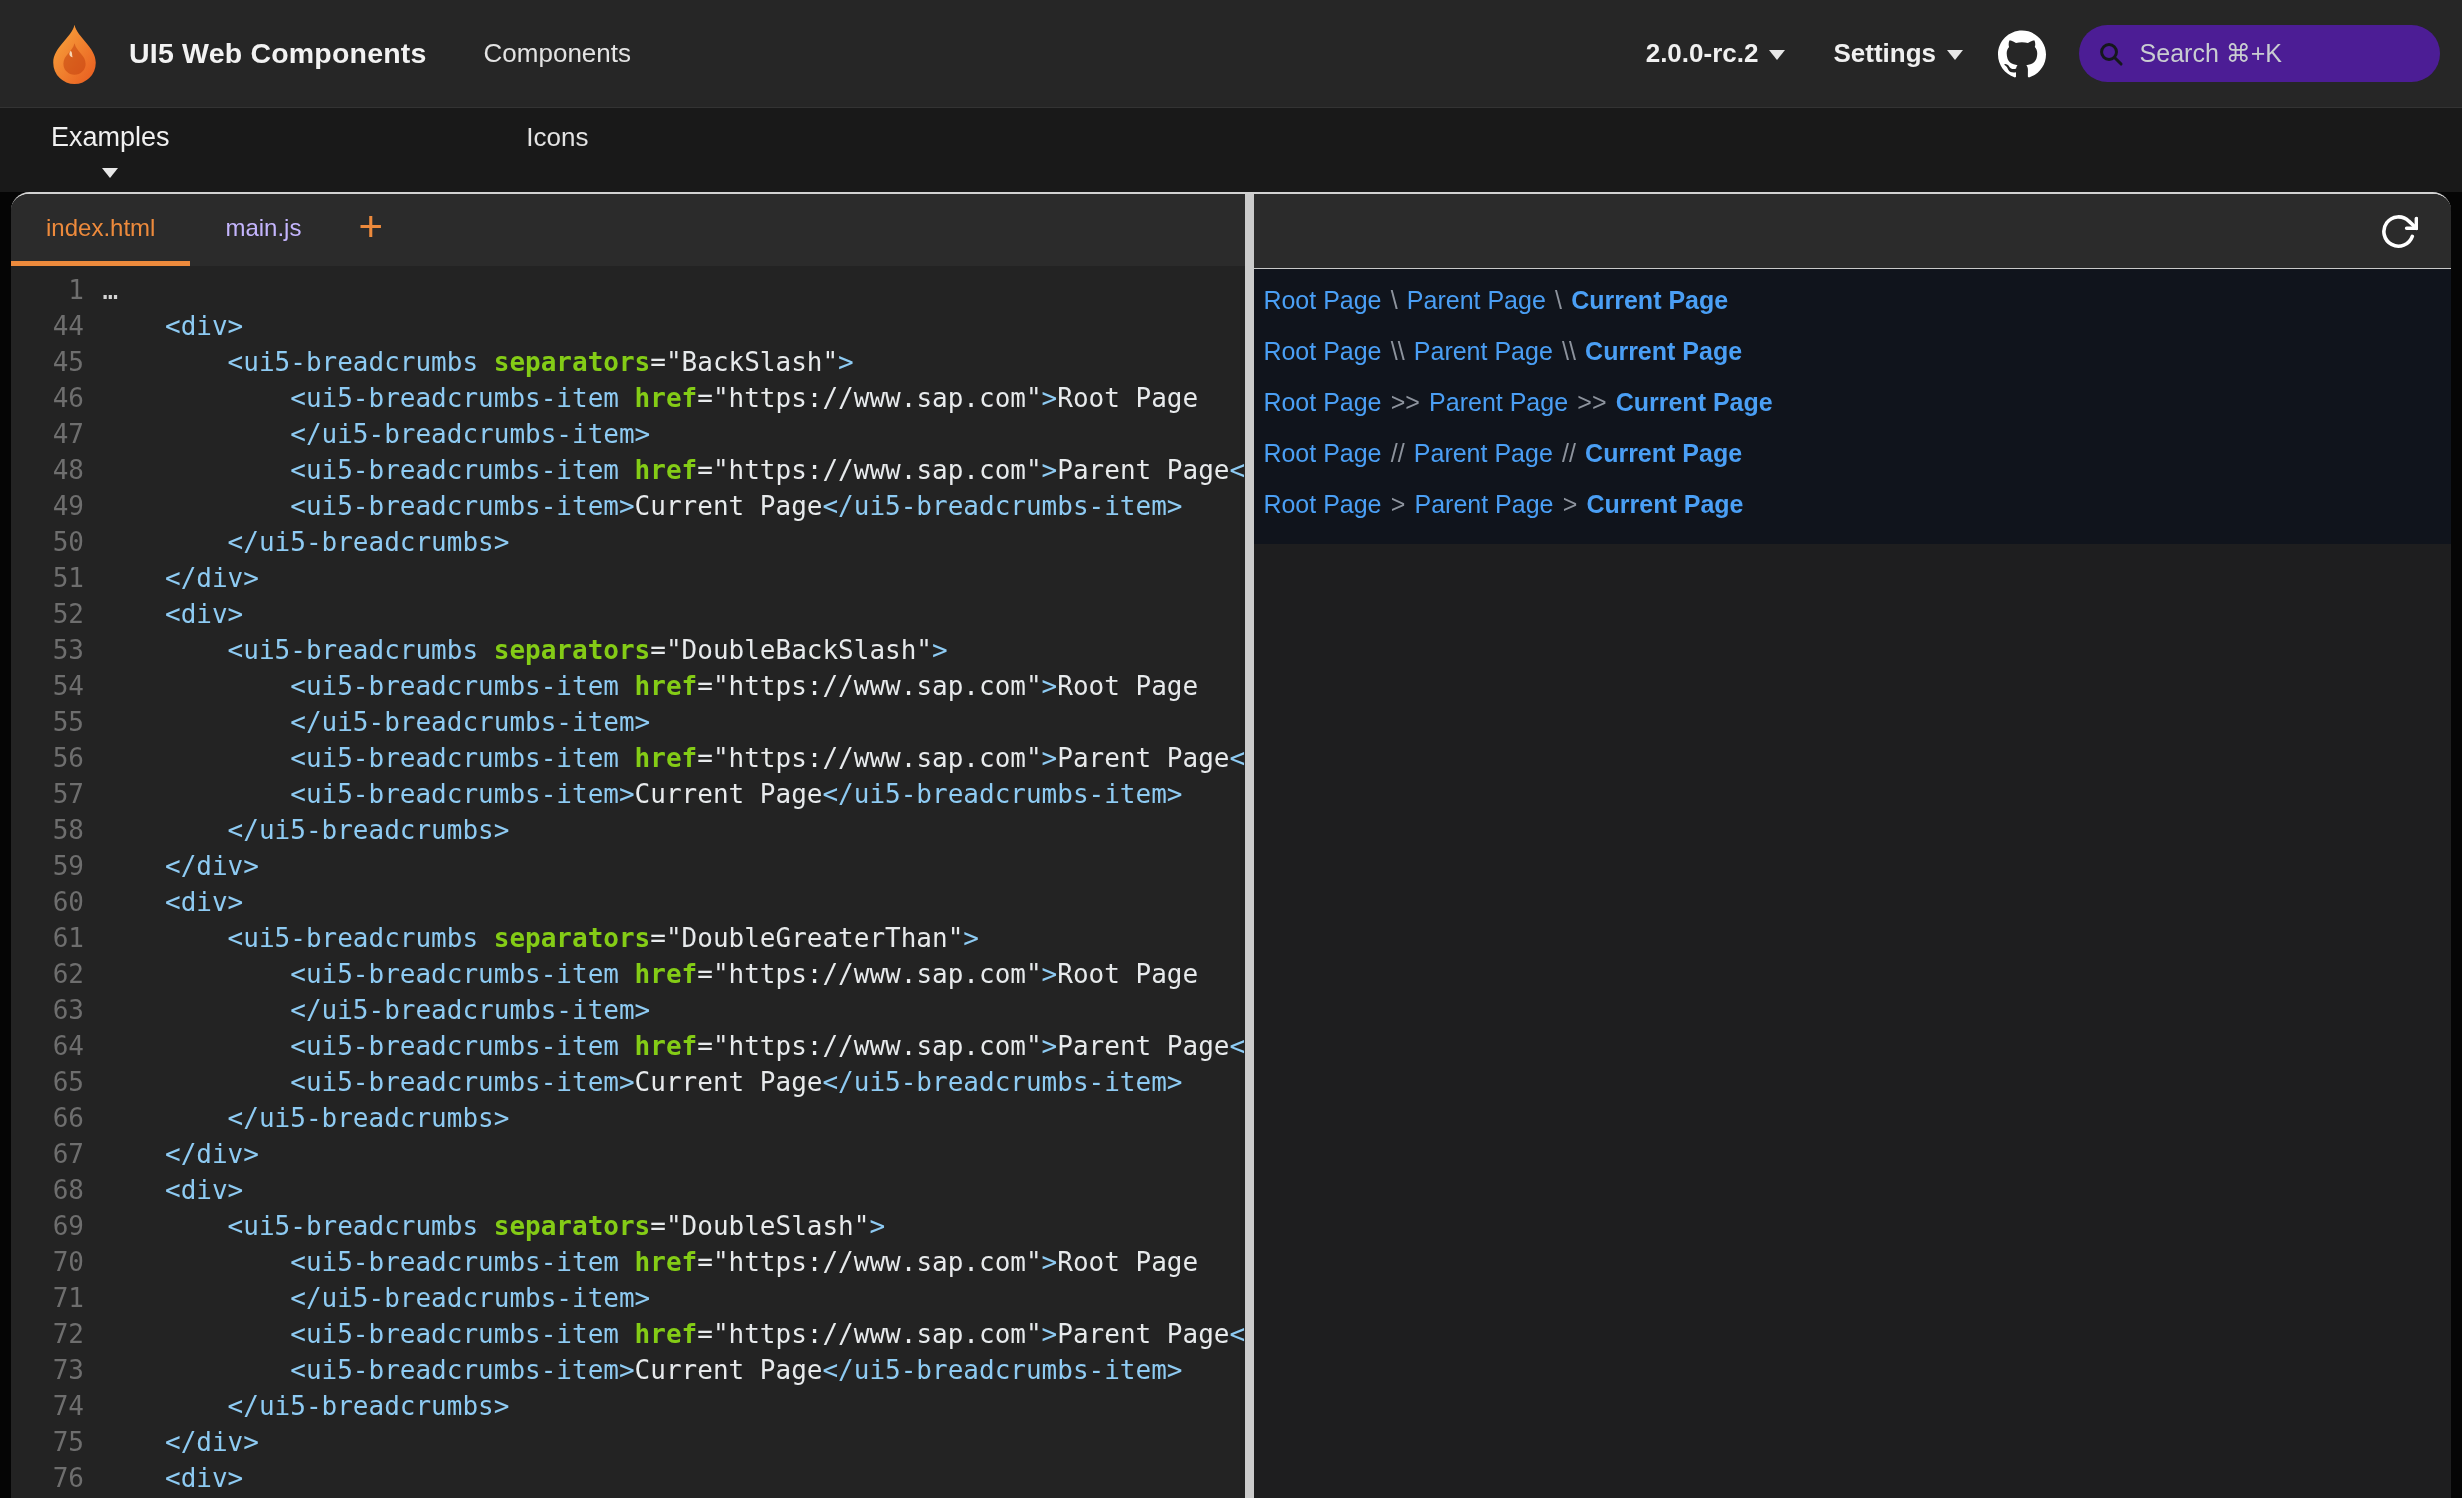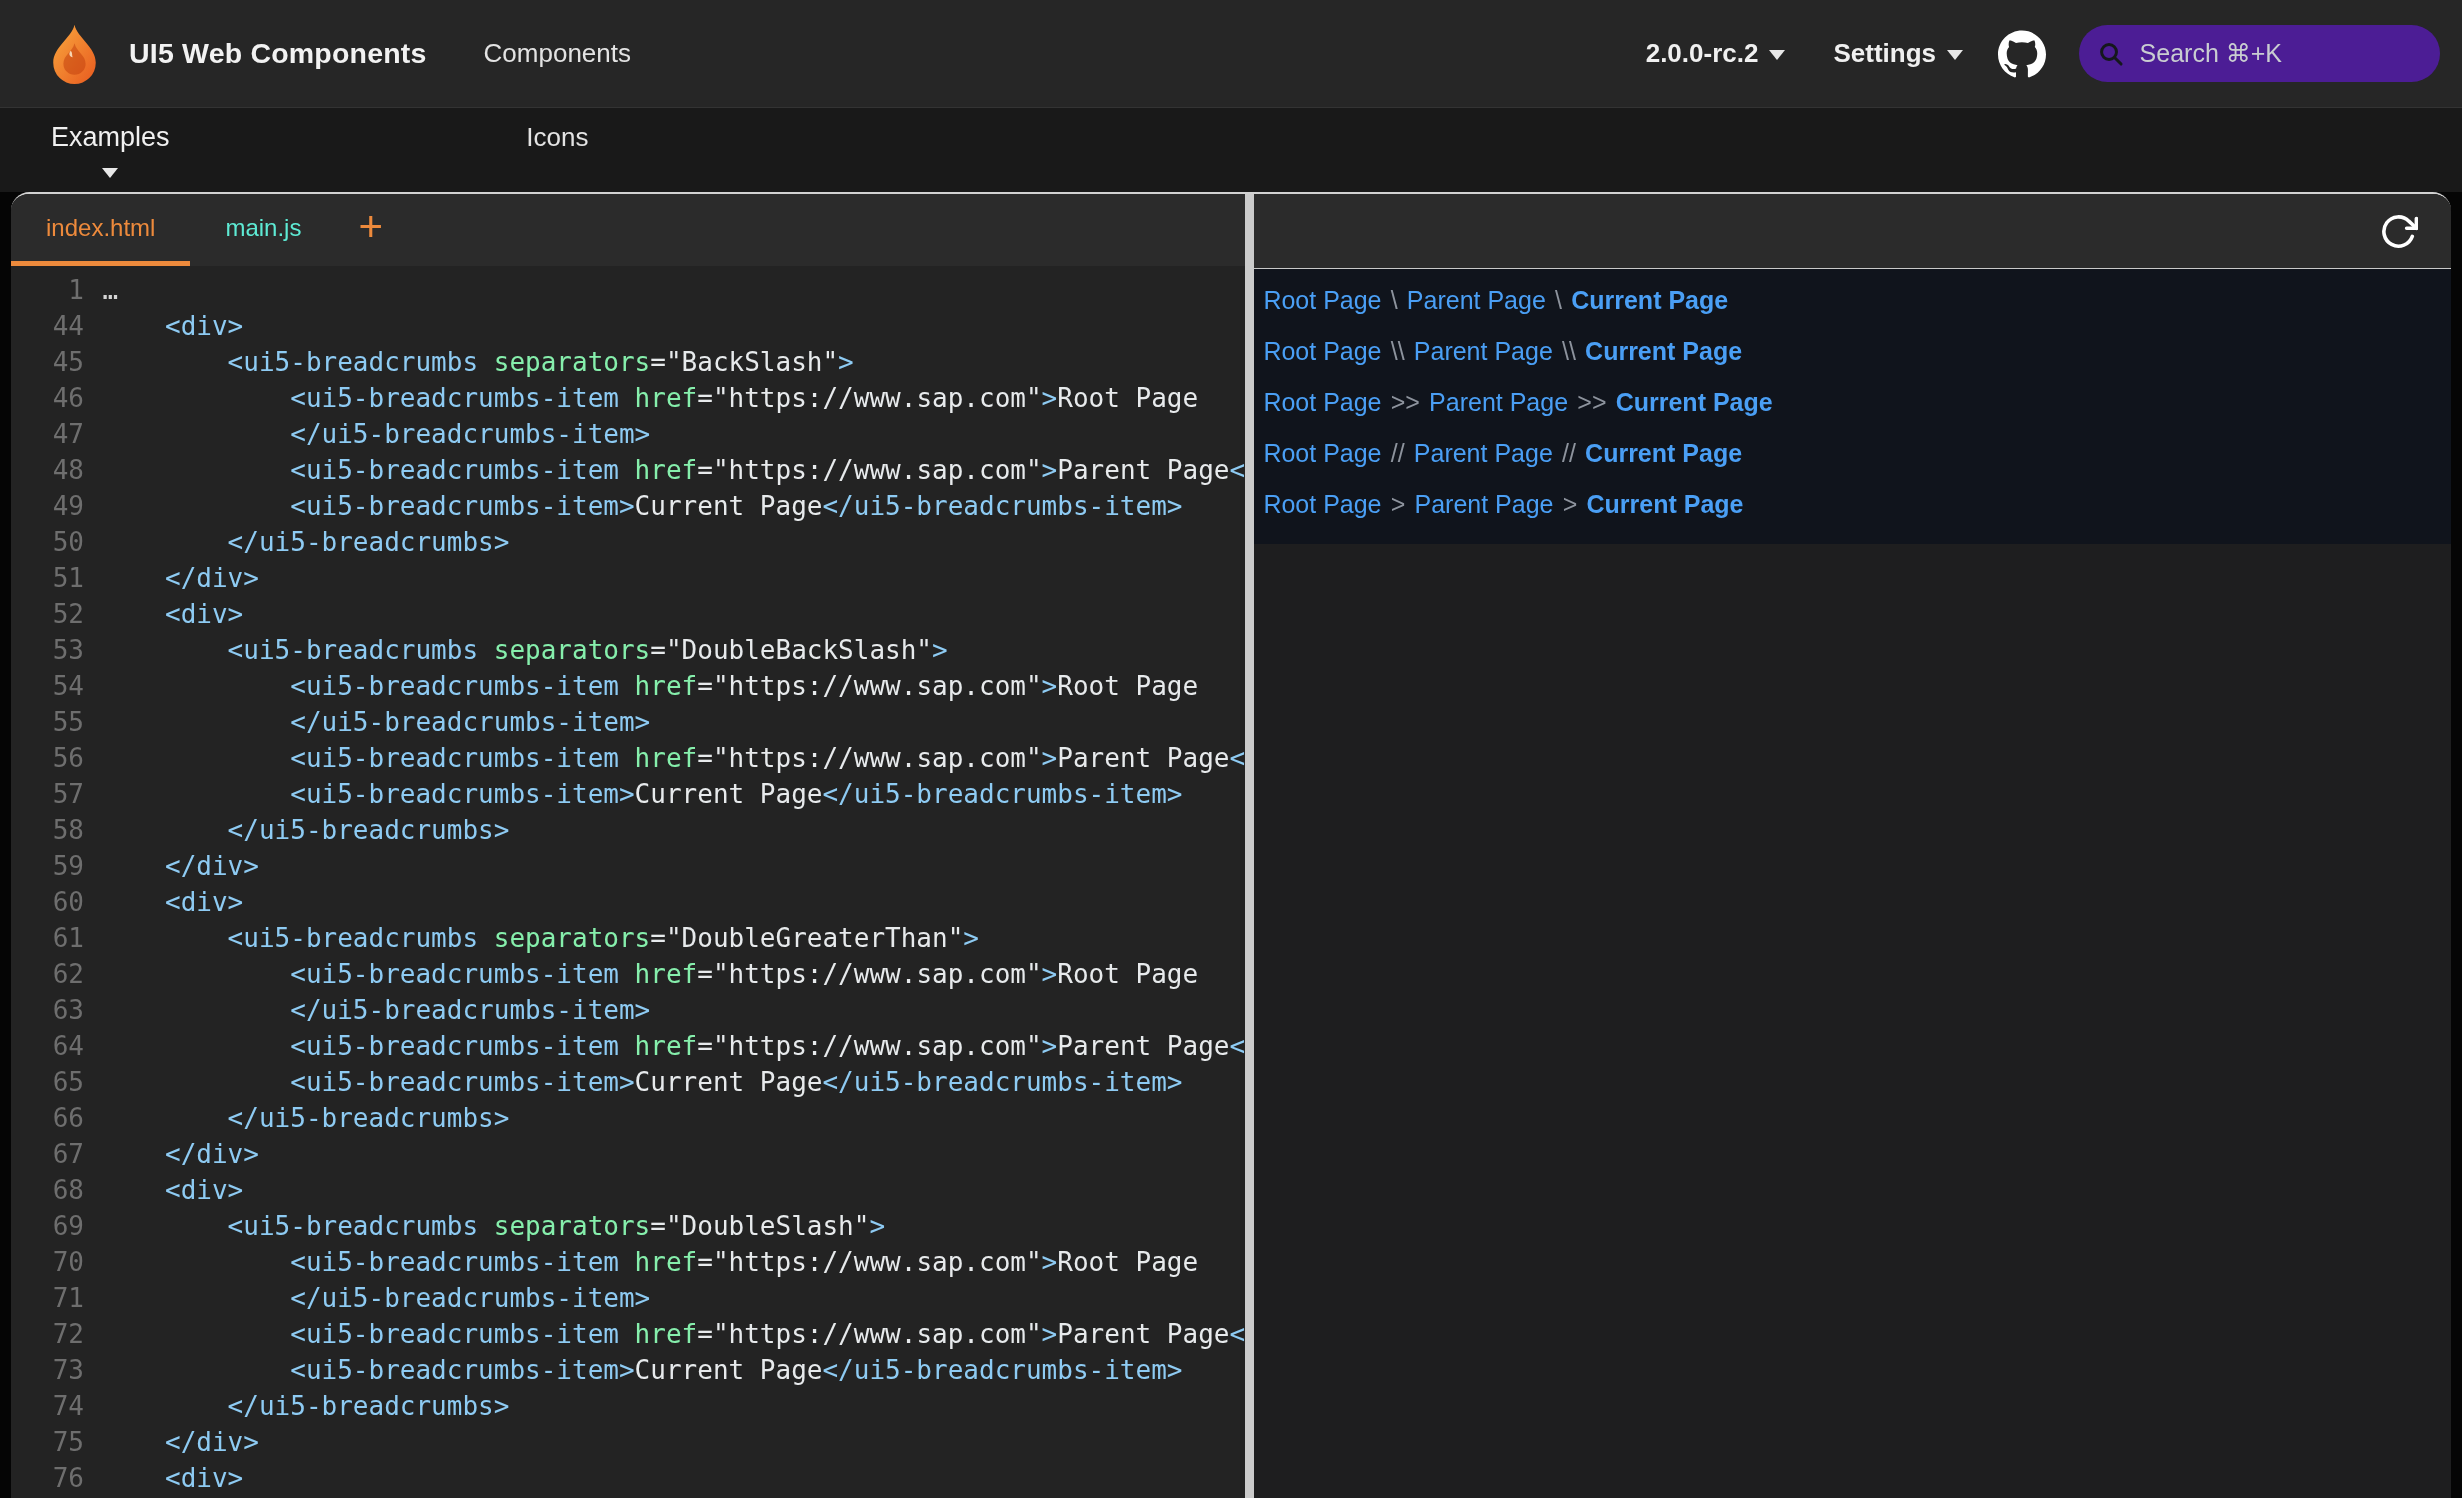--- a/index.html
+++ b/index.html
@@ -36,32 +36,32 @@
          gap:13px; padding:0 24px; font-size:25px; font-weight:bold; color:#141414; cursor:pointer;
          font-family:"Liberation Sans","DejaVu Sans",sans-serif; }
 
   
   .playground { margin:0 11px; height:1306px; border-top:2.8px solid #d2d2d2;
                 border-radius:18.4px 18.4px 0 0; background:#232323; display:flex; overflow:hidden; }
 
   
   .editor { width:1234px; flex:none; display:flex; flex-direction:column; }
   .tabbar { height:72px; background:#2b2b2b; display:flex; align-items:stretch; flex:none; }
-  .tab { display:flex; align-items:center; padding:0 35px; font-size:24px; color:#5eead4;
+  .tab { display:flex; align-items:center; padding:0 35px; font-size:24px; color:#c4b5fd;
          border-bottom:5.5px solid transparent; cursor:pointer; }
   .tab.active { color:#ED8A3C; border-bottom-color:#ED8A3C; }
   .tab-add { display:flex; align-items:center; padding:0 22px; color:#ED8A3C; font-size:42px;
              font-weight:300; cursor:pointer; margin-top:-5.5px; }
   .code { flex:1; overflow:hidden; padding-top:6.4px; background:#232323;
           font-family:"DejaVu Sans Mono","Liberation Mono",monospace; font-size:26px; line-height:36px; }
   .cl { display:flex; height:36px; white-space:pre; }
   .ln { width:73px; flex:none; text-align:right; color:#6e6e6e; user-select:none; }
   .lc { padding-left:18.4px; white-space:pre; }
   .tok-t { color:#8ECBF3; }
-  .tok-a { color:#86efac; }
+  .tok-a { color:#84cc16;font-weight:bold; }
   .tok-p { color:#E7EAEC; }
   .tok-d { color:#d4d4d4; }
 
   
   .divider { width:9.2px; flex:none; background:#cbcbcb; cursor:col-resize; }
 
   
   .preview { flex:1; display:flex; flex-direction:column; background:#1e1e1f; min-width:0; }
   .pv-toolbar { height:75px; flex:none; background:#2b2b2b; border-bottom:1.8px solid #c9c9c9;
                 display:flex; align-items:center; justify-content:flex-end; padding-right:33px; }

